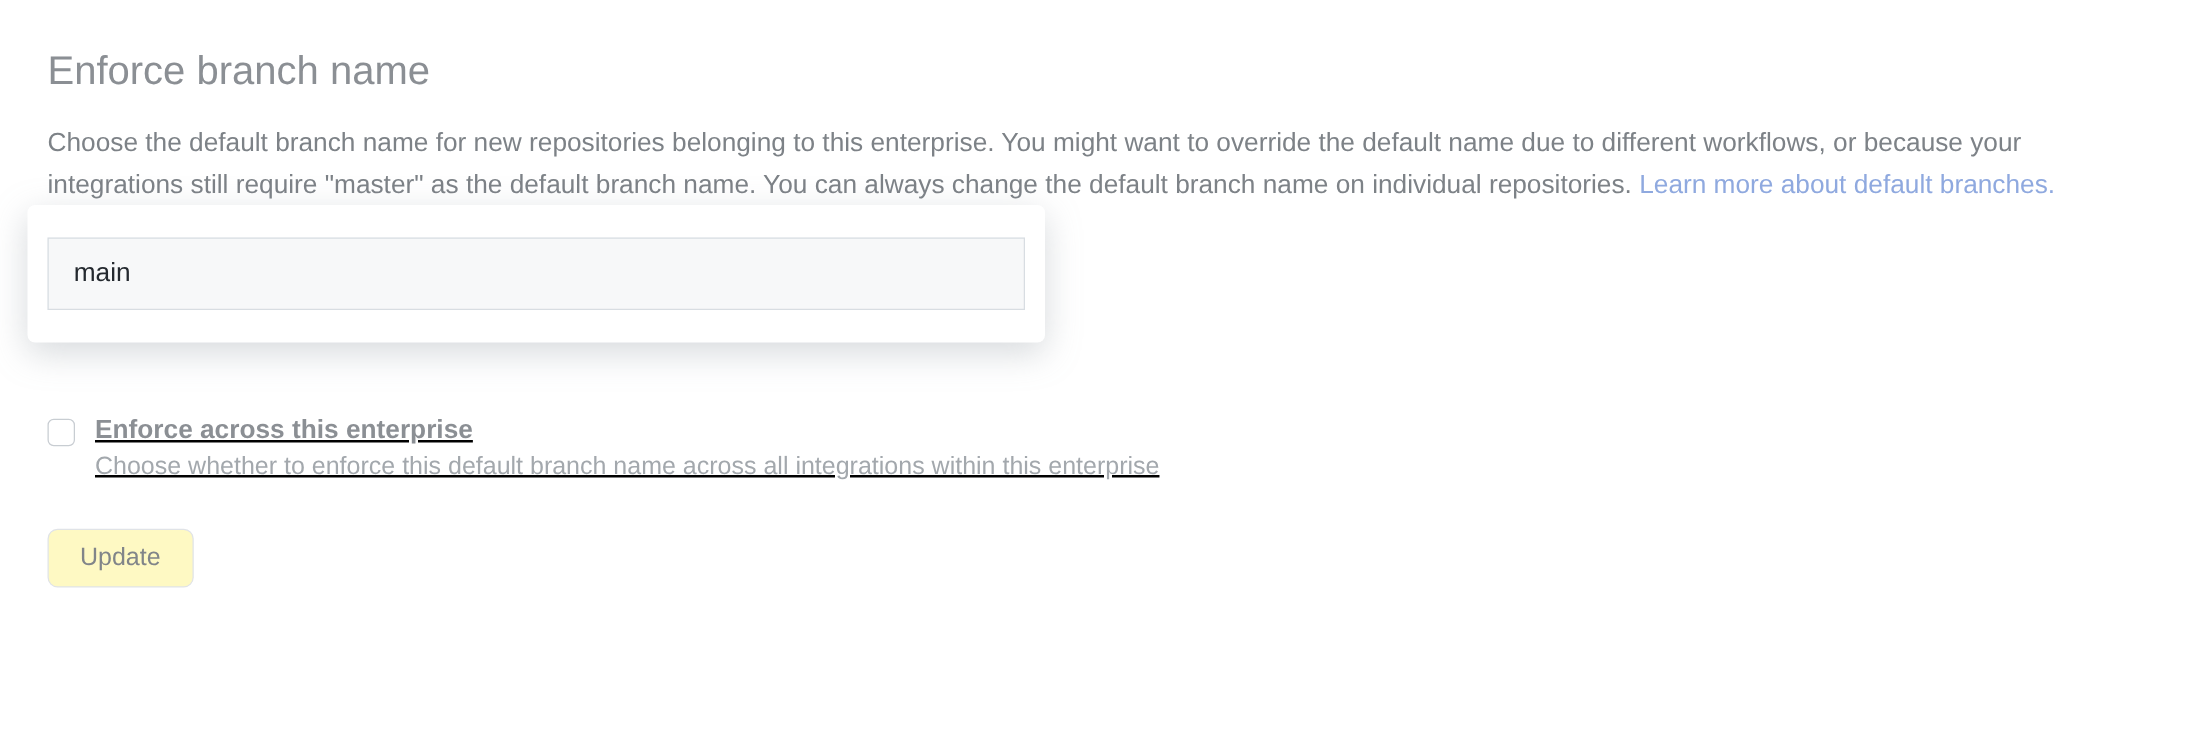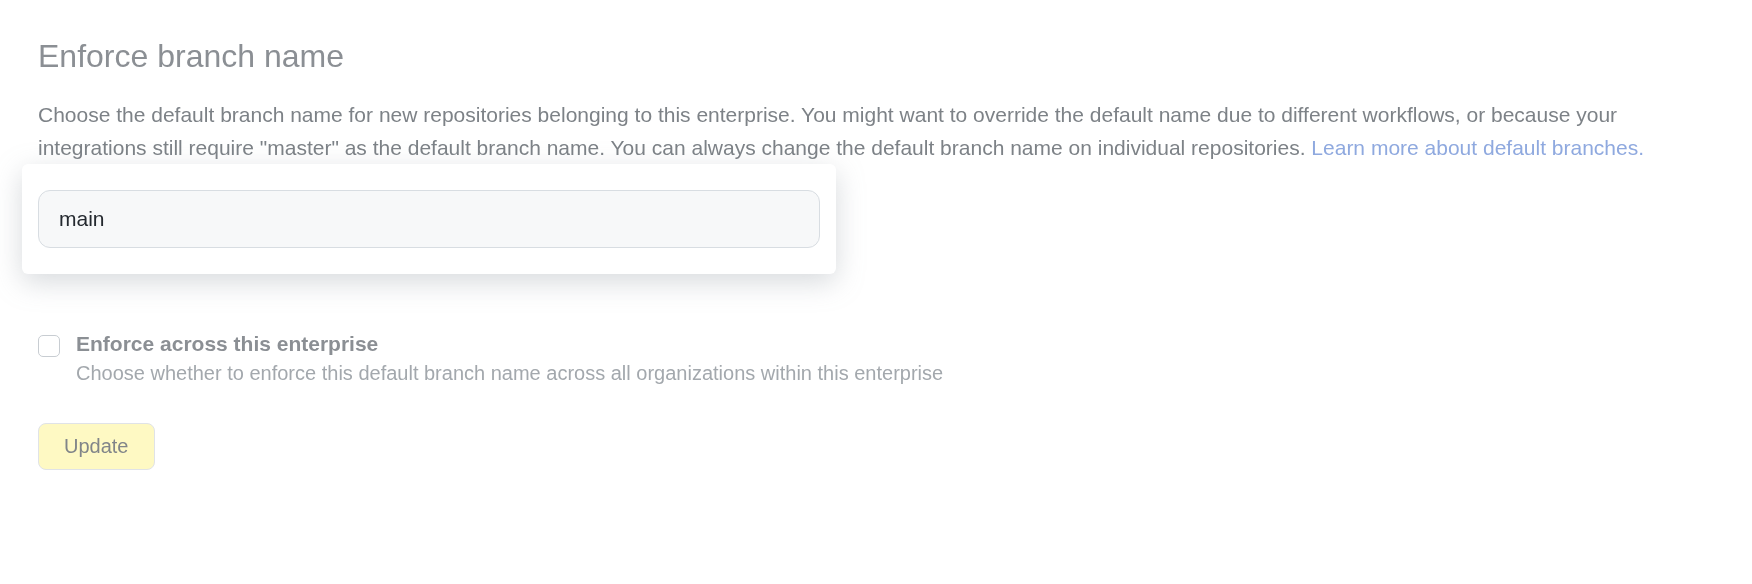--- a/index.html
+++ b/index.html
@@ -40,21 +40,21 @@
       box-shadow: 0 8px 28px rgba(140, 149, 159, 0.35);
       border-radius: 6px;
     }
     .branch-input {
       width: 782px;
       height: 58px;
       font-size: 21px;
       color: #24292f;
       padding: 8px 20px;
       border: 1px solid #d8dde2;
-      border-radius: 12px;
+      border-radius: 0;
       background: #f7f8f9;
       outline: none;
     }
     .enforce-section {
       margin-top: 58px;
       display: flex;
       align-items: flex-start;
       gap: 16px;
     }
     .checkbox {
@@ -66,20 +66,21 @@
       flex-shrink: 0;
       margin-top: 3px;
       cursor: pointer;
       appearance: none;
       -webkit-appearance: none;
     }
     .enforce-content {
       display: flex;
       flex-direction: column;
       gap: 6px;
+      text-decoration: underline;
     }
     .enforce-label {
       font-size: 21px;
       font-weight: 600;
       color: #8b8f94;
       cursor: pointer;
     }
     .enforce-desc {
       font-size: 20px;
       color: #a3a8ad;
@@ -108,20 +109,20 @@
 </p>
 
 <div class="input-wrapper">
   <input type="text" class="branch-input" value="main" style="">
 </div>
 
 <div class="enforce-section">
   <input type="checkbox" class="checkbox" style="">
   <div class="enforce-content">
     <label class="enforce-label">Enforce across this enterprise</label>
-    <div class="enforce-desc">Choose whether to enforce this default branch name across all organizations within this enterprise</div>
+    <div class="enforce-desc">Choose whether to enforce this default branch name across all integrations within this enterprise</div>
   </div>
 </div>
 
 <button class="update-button">Update</button>
 
 
 
 
 </body></html>

